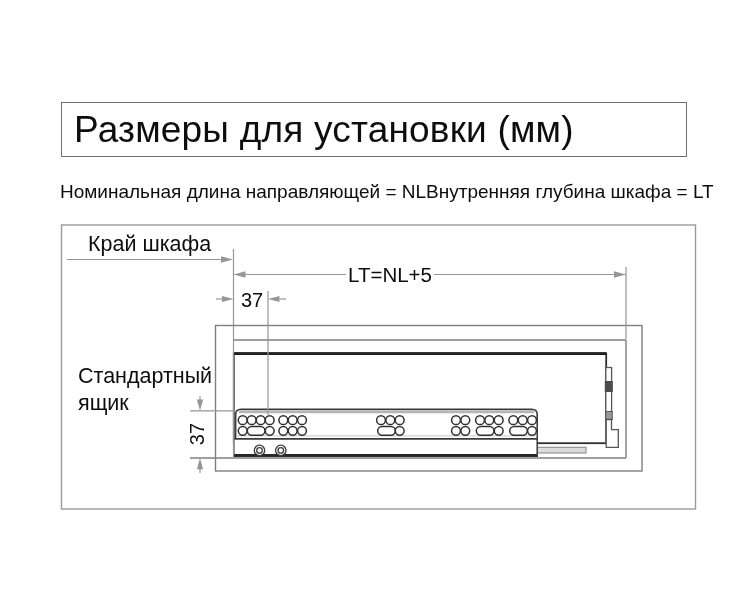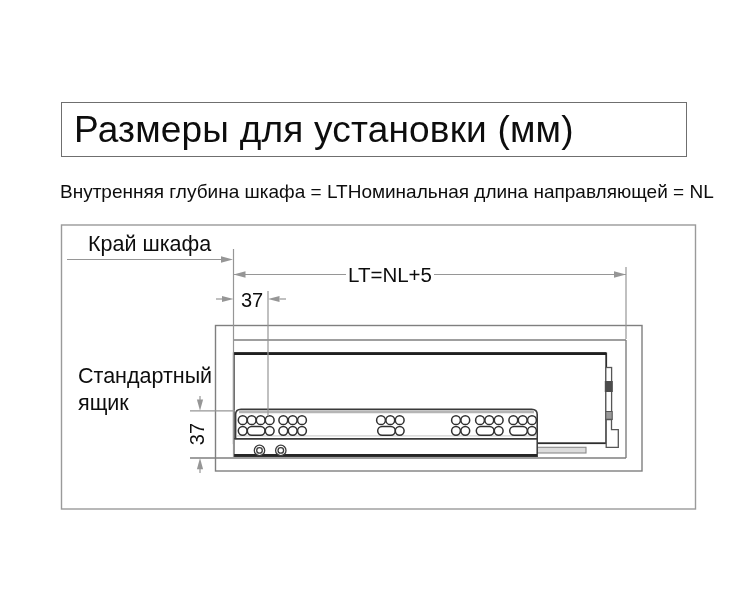--- a/index.html
+++ b/index.html
@@ -23,22 +23,22 @@
 </head>
 <body>
 
 <div id="stage">
 
   <div id="title-box">
     <span class="title-text">Размеры для установки (мм)</span>
   </div>
 
   <div id="legend-row">
+    <span>Номинальная длина направляющей = NL</span>
     <span>Внутренняя глубина шкафа = LT</span>
-    <span>Номинальная длина направляющей = NL</span>
   </div>
 
   <svg width="750" height="600" viewBox="0 0 750 600">
 
     <rect class="box" x="61.5" y="225" width="634" height="284"></rect>
 
     <g>
       <rect class="cab" x="215.5" y="325.5" width="426.5" height="145.5"></rect>
       <line class="cab" x1="233.5" y1="340" x2="626" y2="340"></line>
       <line class="cab" x1="626" y1="340" x2="626" y2="458"></line>

